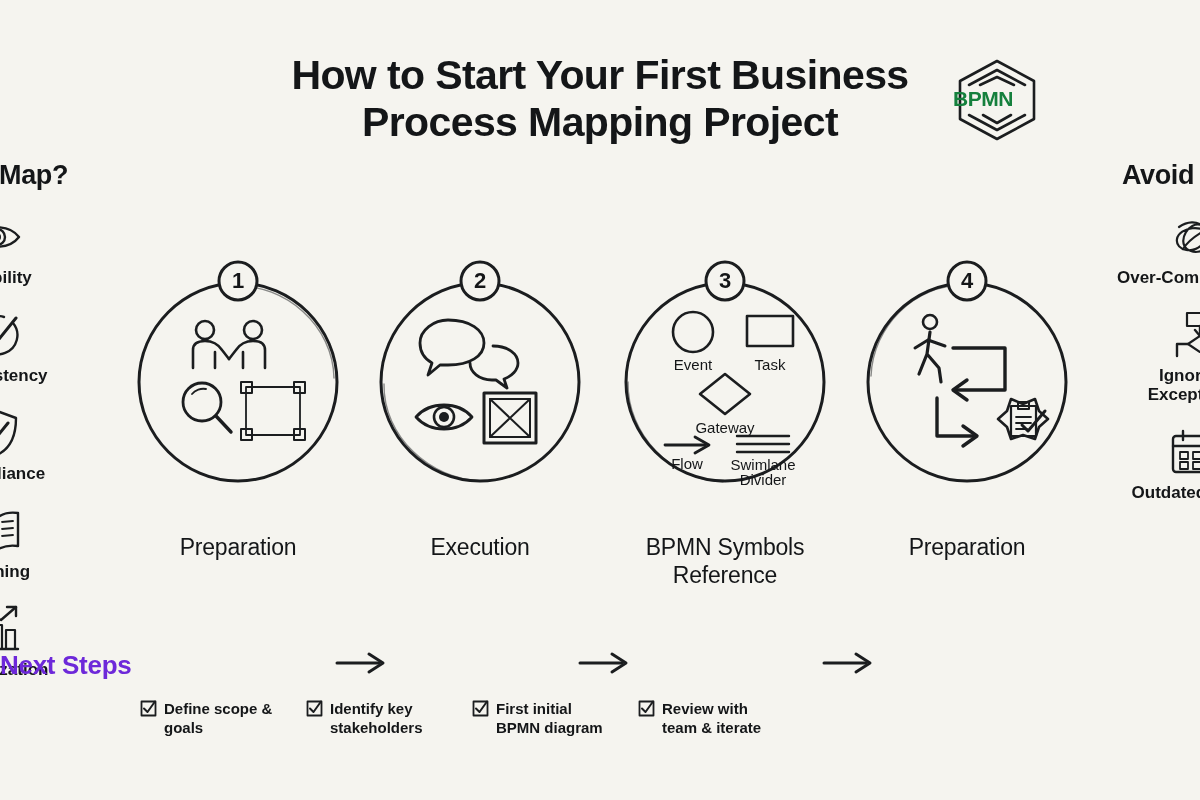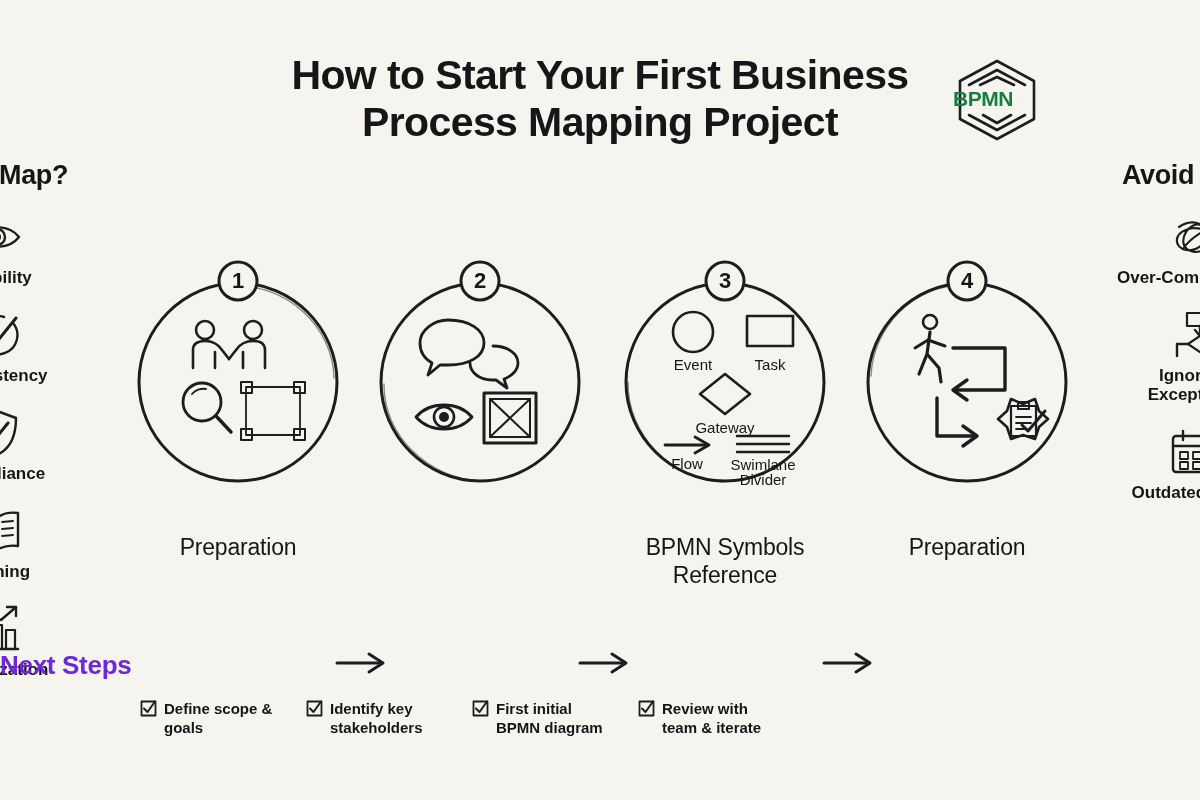--- a/index.html
+++ b/index.html
@@ -385,20 +385,21 @@
             <path class="ink" stroke-width="2" d="M112 119 L152 157 M152 119 L112 157"></path>
           </g>
         </svg>
         <div class="num">
           <svg class="numring" width="44" height="44" viewBox="0 0 44 44">
             <circle cx="22" cy="22" r="19" fill="#f5f4ef" stroke="#1b1d1f" stroke-width="3"></circle>
           </svg>
           <span class="numtxt">2</span>
         </div>
       </div>
+      <div class="step-label">Execution</div>
     </div>
 
     <svg class="connector" style="left:578px;" viewBox="0 0 58 34">
       <path class="ink" stroke-width="3" d="M2 17 L44 17"></path>
       <path class="ink" stroke-width="3" d="M34 8 L48 17 L34 26"></path>
     </svg>
 
     <div class="step" style="left:605px;">
       <div class="circle-wrap">
         <svg class="circle-svg" width="204" height="204" viewBox="0 0 204 204">

